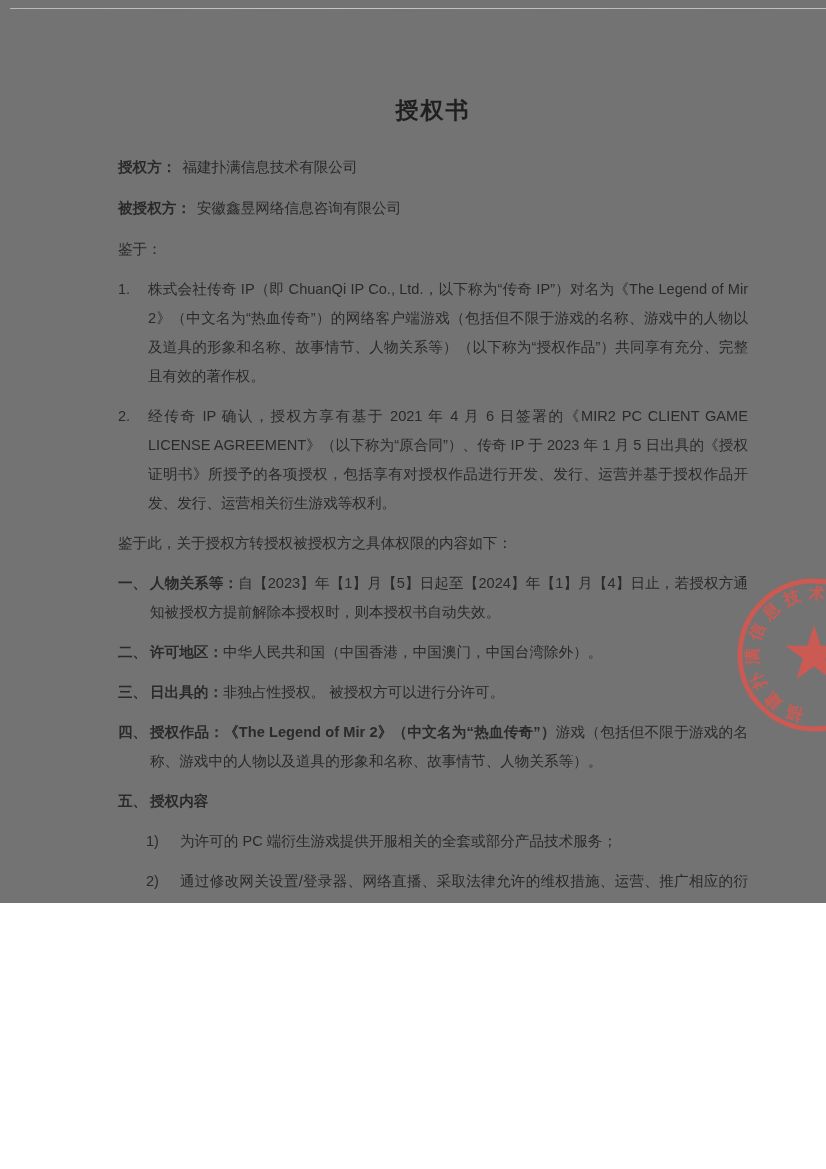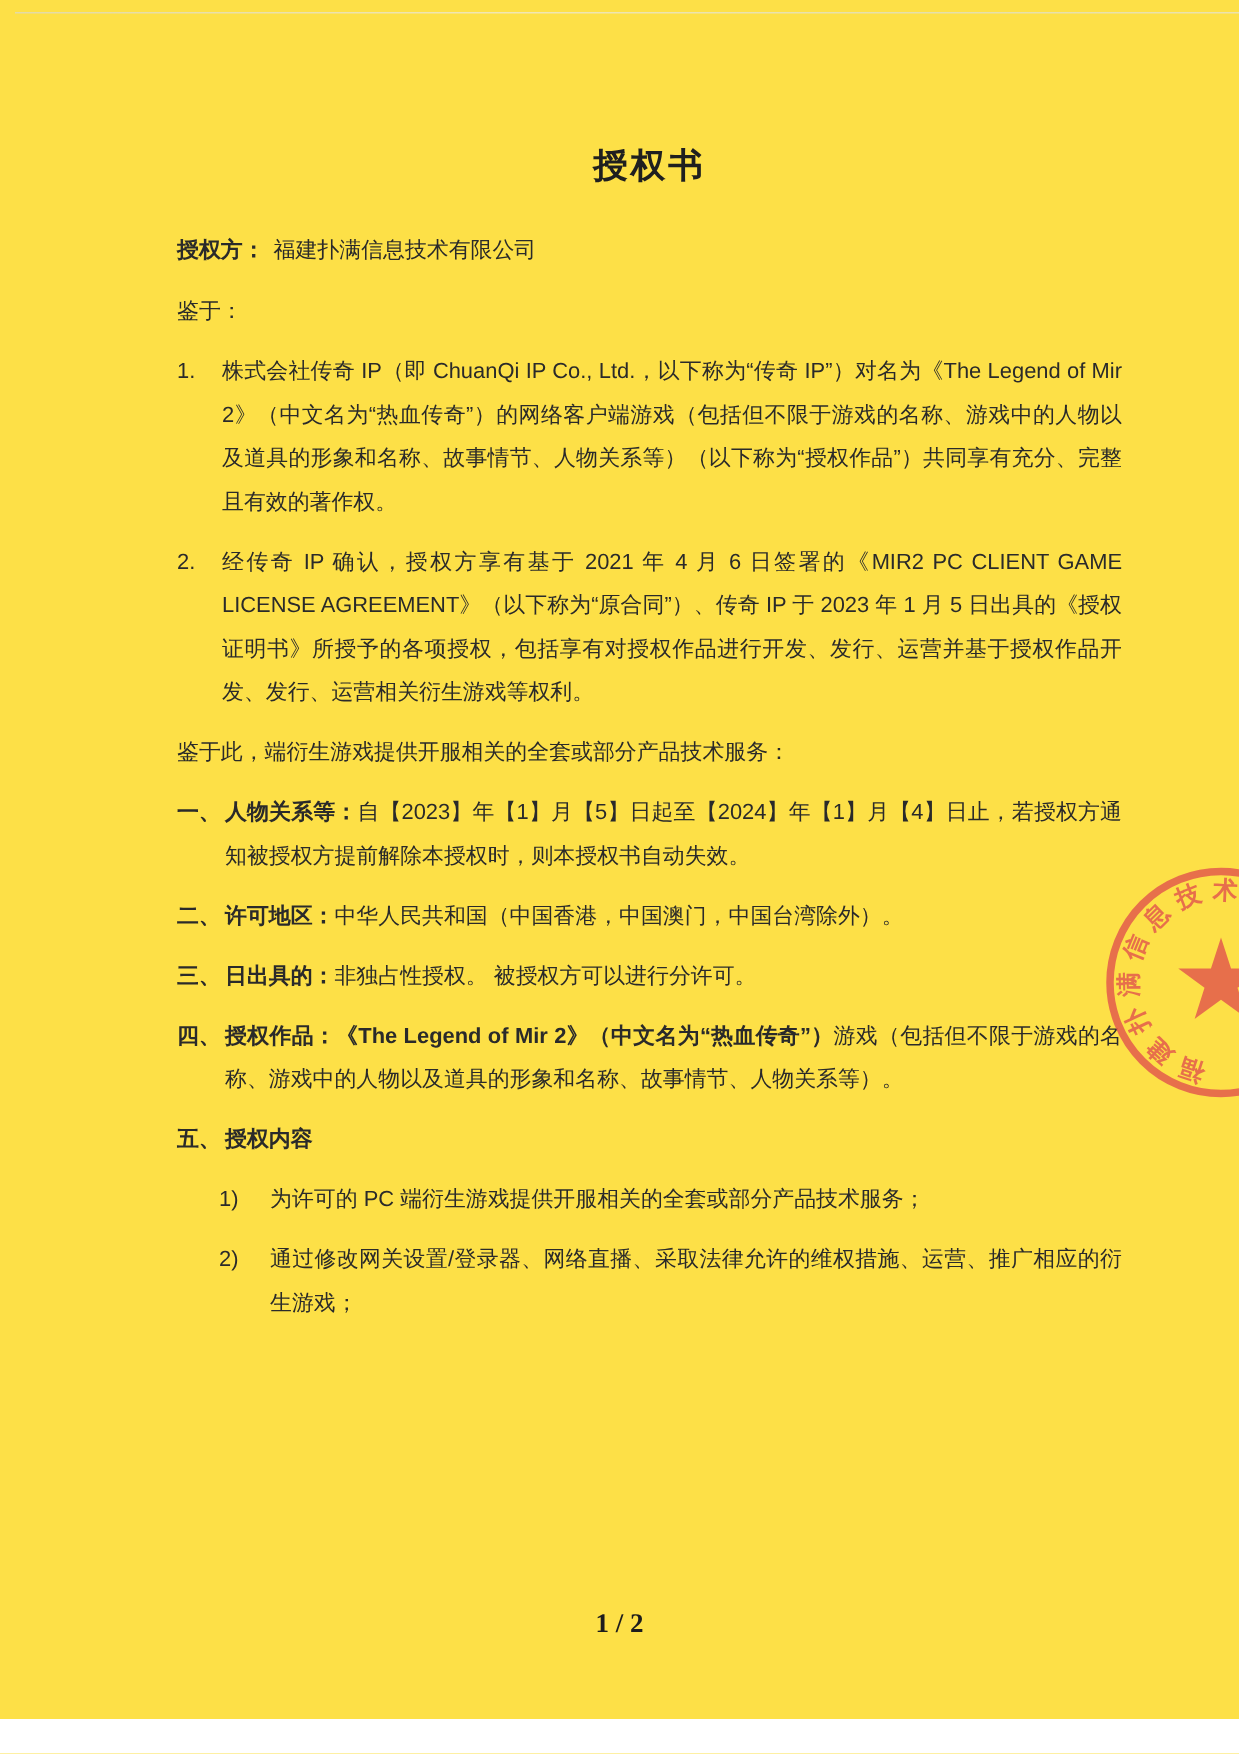--- a/index.html
+++ b/index.html
@@ -1,19 +1,19 @@
 <!DOCTYPE html>
 <html><head>
 <meta charset="utf-8">
 <style>
   html,body{margin:0;padding:0;background:#ffffff;}
   .page{
     position:relative;
-    width:826px;height:1146px;
-    background:#fde047;
+    width:826px;height:903px;
+    background:#737373;
     overflow:hidden;
     font-family:"Liberation Sans","DejaVu Sans",sans-serif;
     color:#2a2a2a;
     font-size:14.6px;
     line-height:29px;
   }
   .scan-edge{
     position:absolute;top:8px;left:10px;right:0;height:1px;
     background:linear-gradient(90deg,#d8d8cf,#eceae2 40%,#dadfd6 75%,#e4e4da);
     opacity:.7;
@@ -71,34 +71,37 @@
 <div class="page">
   <div class="scan-edge"></div>
 
   <div class="content">
     <h1 class="doc-title">授权书</h1>
 
     <p class="party">
       <span class="lbl">授权方：</span><span>福建扑满信息技术有限公司</span>
     </p>
 
+    <p class="party">
+      <span class="lbl">被授权方：</span><span>安徽鑫昱网络信息咨询有限公司</span>
+    </p>
 
     <p>鉴于：</p>
 
     <div class="num-item">
       <span class="num">1.</span>
       <span class="txt">株式会社传奇 IP（即 ChuanQi IP Co., Ltd.，以下称为“传奇 IP”）对名为《The Legend of Mir 2》（中文名为“热血传奇”）的网络客户端游戏（包括但不限于游戏的名称、游戏中的人物以及道具的形象和名称、故事情节、人物关系等）（以下称为“授权作品”）共同享有充分、完整且有效的著作权。</span>
     </div>
 
     <div class="num-item">
       <span class="num">2.</span>
       <span class="txt">经传奇 IP 确认，授权方享有基于 2021 年 4 月 6 日签署的《MIR2 PC CLIENT GAME LICENSE AGREEMENT》（以下称为“原合同”）、传奇 IP 于 2023 年 1 月 5 日出具的《授权证明书》所授予的各项授权，包括享有对授权作品进行开发、发行、运营并基于授权作品开发、发行、运营相关衍生游戏等权利。</span>
     </div>
 
-    <p>鉴于此，端衍生游戏提供开服相关的全套或部分产品技术服务：</p>
+    <p>鉴于此，关于授权方转授权被授权方之具体权限的内容如下：</p>
 
     <div class="term">
       <span class="tnum">一、</span>
       <span class="ttxt"><span class="b">人物关系等：</span><span>自【2023】年【1】月【5】日起至【2024】年【1】月【4】日止，若授权方通知被授权方提前解除本授权时，则本授权书自动失效。</span></span>
     </div>
 
     <div class="term">
       <span class="tnum">二、</span>
       <span class="ttxt"><span class="b">许可地区：</span><span>中华人民共和国（中国香港，中国澳门，中国台湾除外）。</span></span>
     </div>

